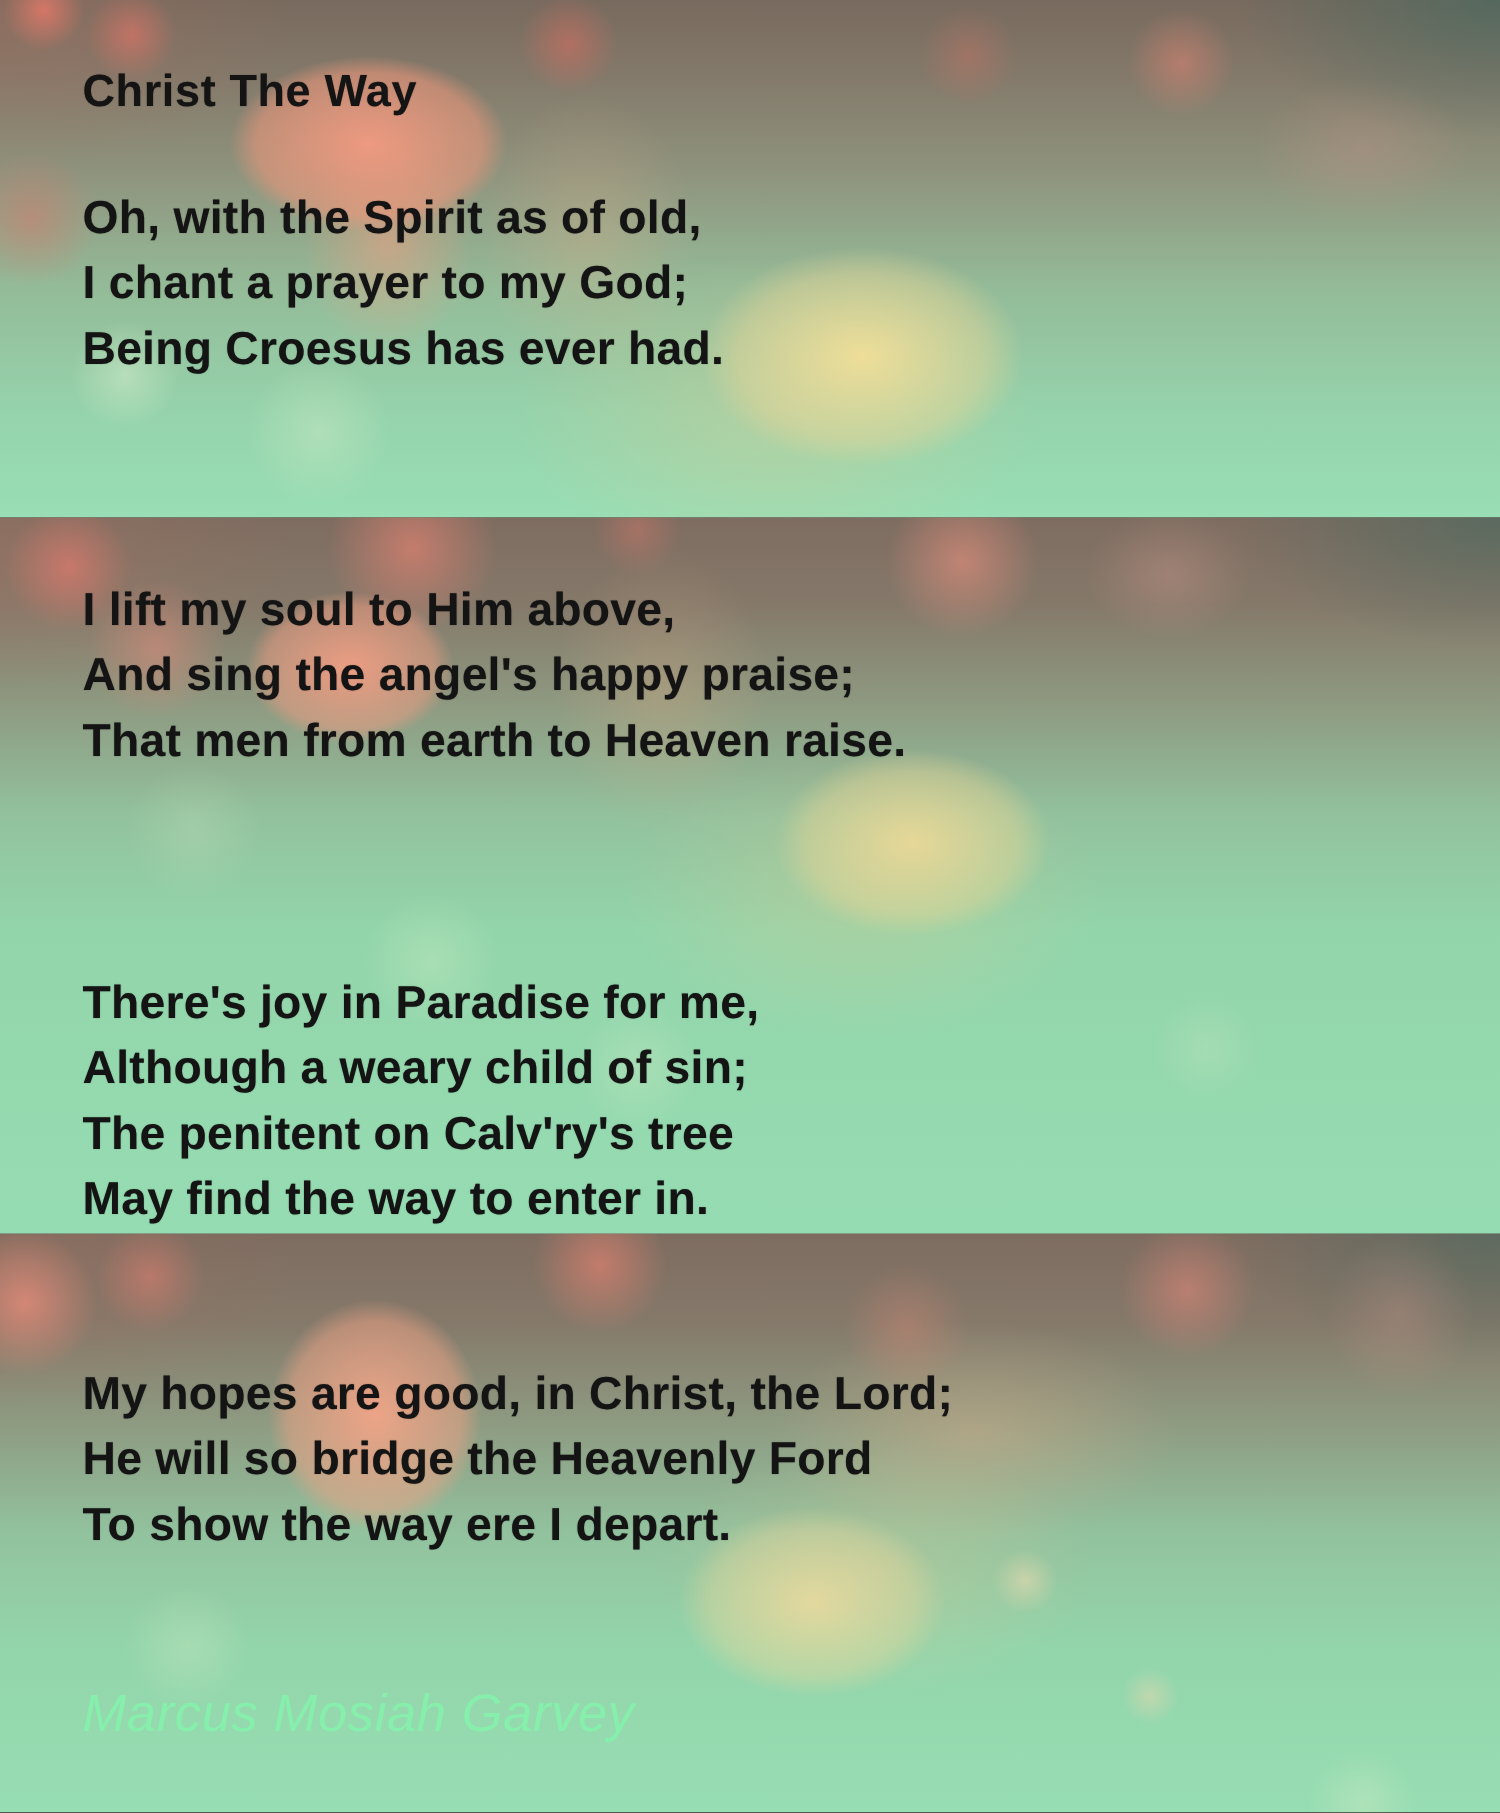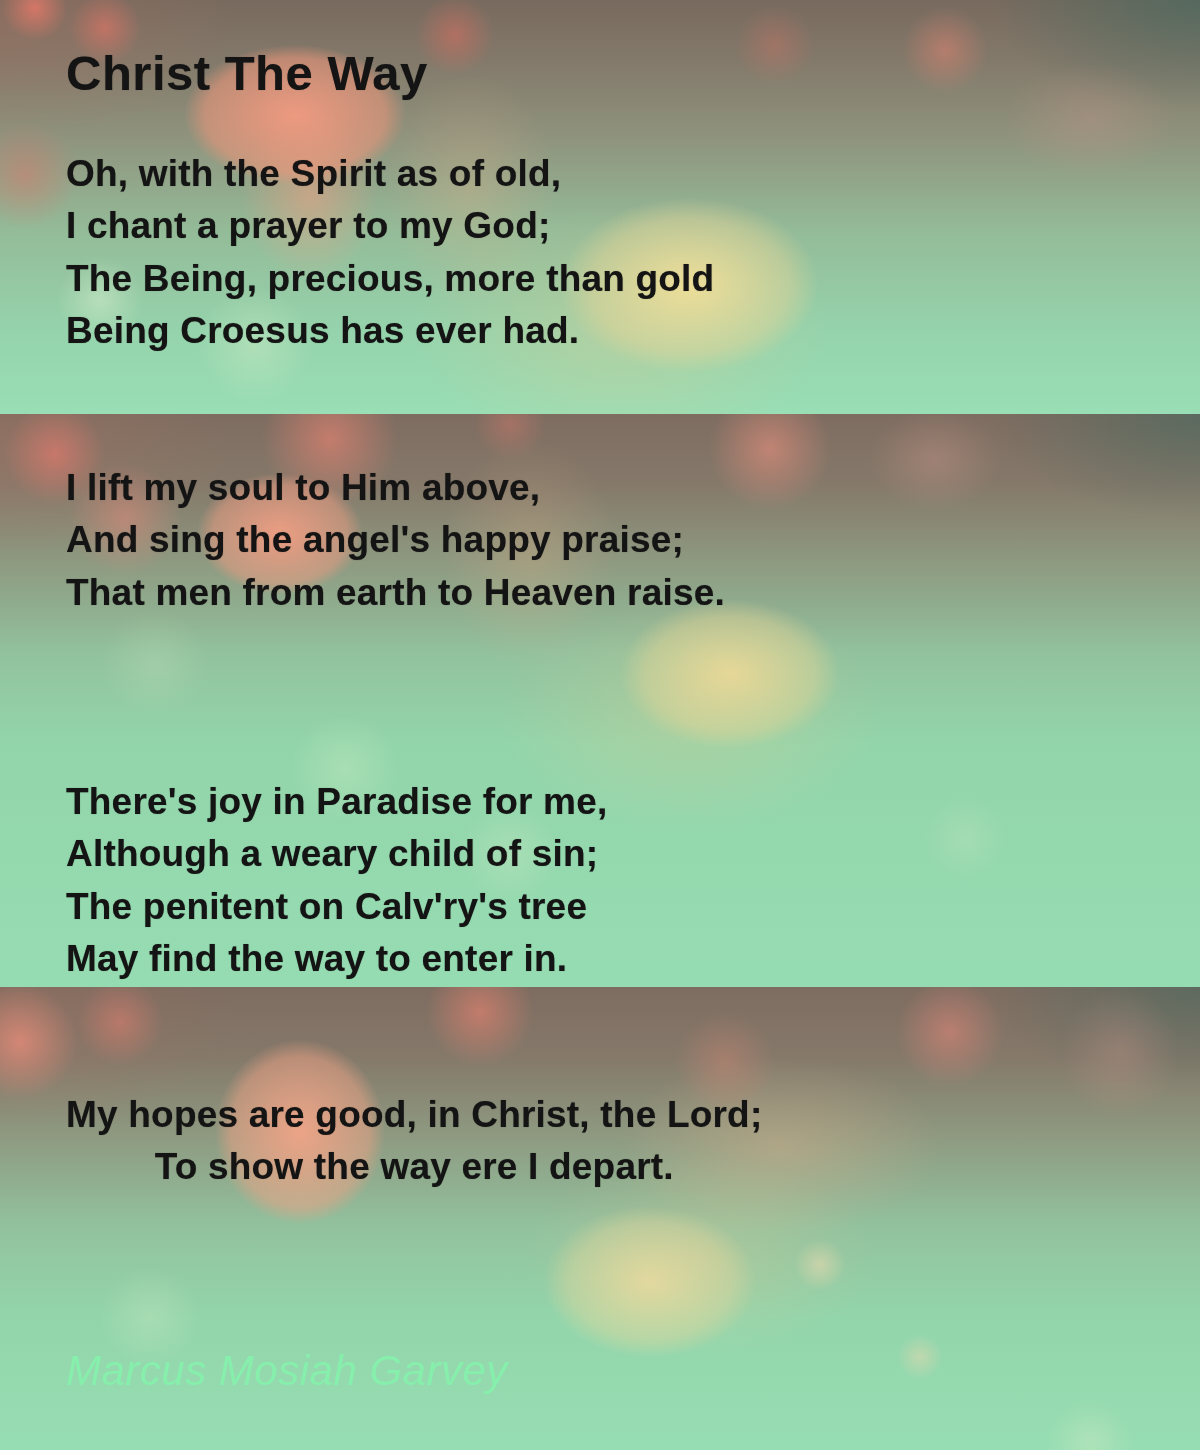--- a/index.html
+++ b/index.html
@@ -70,31 +70,31 @@
       radial-gradient(circle 60px at 1090px 455px, rgba(210,235,195,0.4), rgba(210,235,195,0) 72%),
       radial-gradient(circle 70px at 150px 330px, rgba(205,232,192,0.35), rgba(205,232,192,0) 72%),
       radial-gradient(ellipse 270px 135px at 1200px 0px, rgba(62,104,94,0.5), rgba(62,104,94,0) 78%),
       radial-gradient(ellipse 300px 140px at 0px 30px, rgba(160,112,96,0.4), rgba(160,112,96,0) 78%),
       linear-gradient(180deg,#7e6c60 0px,#85796a 70px,#8e9a81 150px,#92c29e 240px,#93d5ab 330px,#97ddb3 463px);
   }
 
   .textlayer{position:absolute;top:0;left:0;width:1200px;height:1450px;color:#141414;}
   .title{
     position:absolute;left:66px;top:52px;
-    font-size:49px;line-height:42px;font-weight:bold;
+    font-size:36px;line-height:42px;font-weight:bold;
     letter-spacing:0.5px;white-space:nowrap;
     text-shadow:0 0 1px rgba(20,20,20,0.4);
   }
   .stanza{position:absolute;left:66px;white-space:nowrap;}
   .stanza .line{
     font-size:37px;line-height:52.3px;font-weight:bold;
     letter-spacing:0.2px;
     text-shadow:0 0 1px rgba(20,20,20,0.4);
   }
-  .s1{top:148px;} .s2{top:462px;} .s3{top:776px;} .s4{top:1089px;text-align:center;}
+  .s1{top:148px;} .s2{top:462px;} .s3{top:776px;} .s4{top:1089px;}
   .author{
     position:absolute;left:66px;top:1350px;
     font-size:42px;line-height:42px;font-style:italic;font-weight:normal;
     letter-spacing:0.5px;white-space:nowrap;color:#86efac;
   }
 </style>
 </head>
 <body>
 
 <div class="canvas">
@@ -103,38 +103,38 @@
   <div class="band band2"></div>
   <div class="band band3"></div>
 
   <div class="textlayer">
 
     <div class="title">Christ The Way</div>
 
     <div class="stanza s1">
       <div class="line">Oh, with the Spirit as of old,</div>
       <div class="line">I chant a prayer to my God;</div>
-      <div class="line">The Being, precious, more than gold</div>
       <div class="line">Being Croesus has ever had.</div>
     </div>
 
     <div class="stanza s2">
       <div class="line">I lift my soul to Him above,</div>
       <div class="line">And sing the angel's happy praise;</div>
       <div class="line">That men from earth to Heaven raise.</div>
     </div>
 
     <div class="stanza s3">
       <div class="line">There's joy in Paradise for me,</div>
       <div class="line">Although a weary child of sin;</div>
       <div class="line">The penitent on Calv'ry's tree</div>
       <div class="line">May find the way to enter in.</div>
     </div>
 
     <div class="stanza s4">
       <div class="line">My hopes are good, in Christ, the Lord;</div>
+      <div class="line">He will so bridge the Heavenly Ford</div>
       <div class="line">To show the way ere I depart.</div>
     </div>
 
     <div class="author">Marcus Mosiah Garvey</div>
 
   </div>
 </div>
 
 </body></html>

